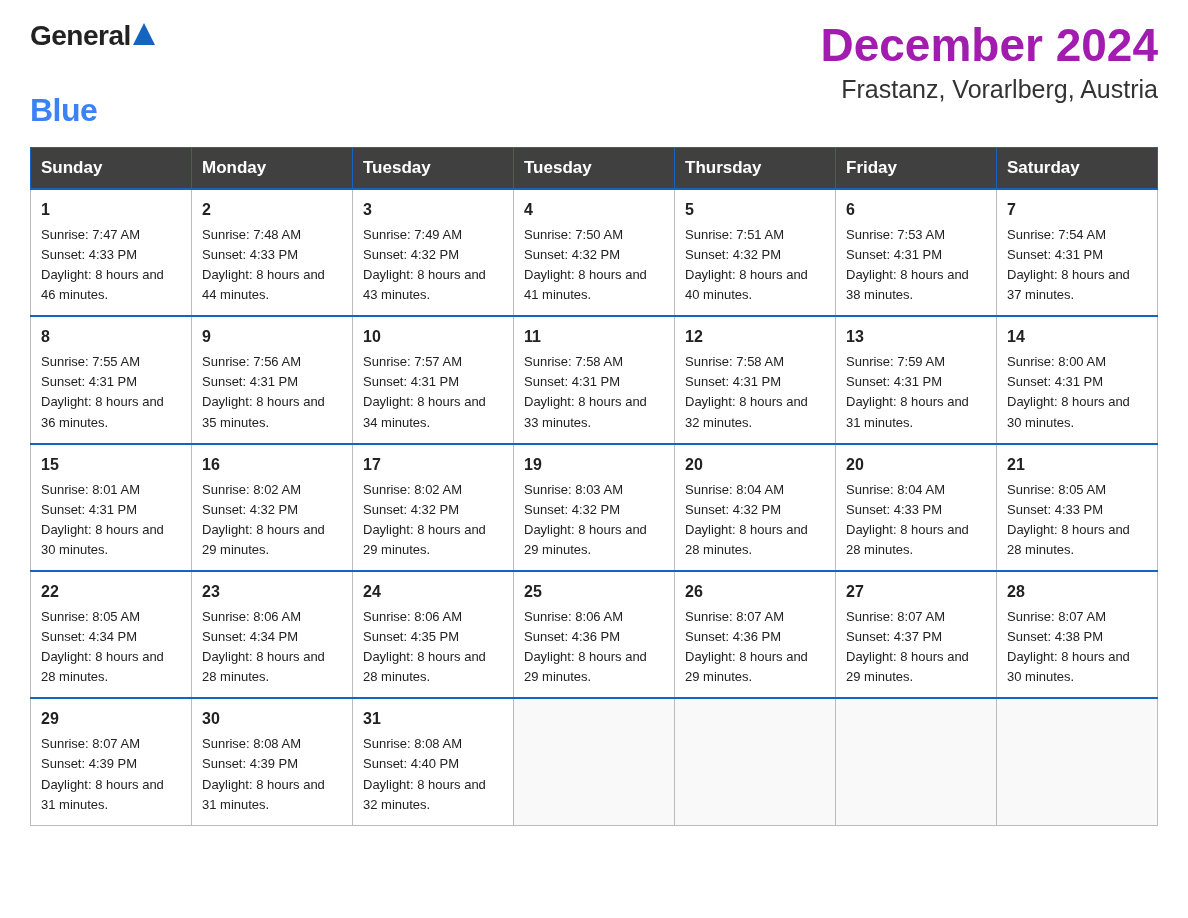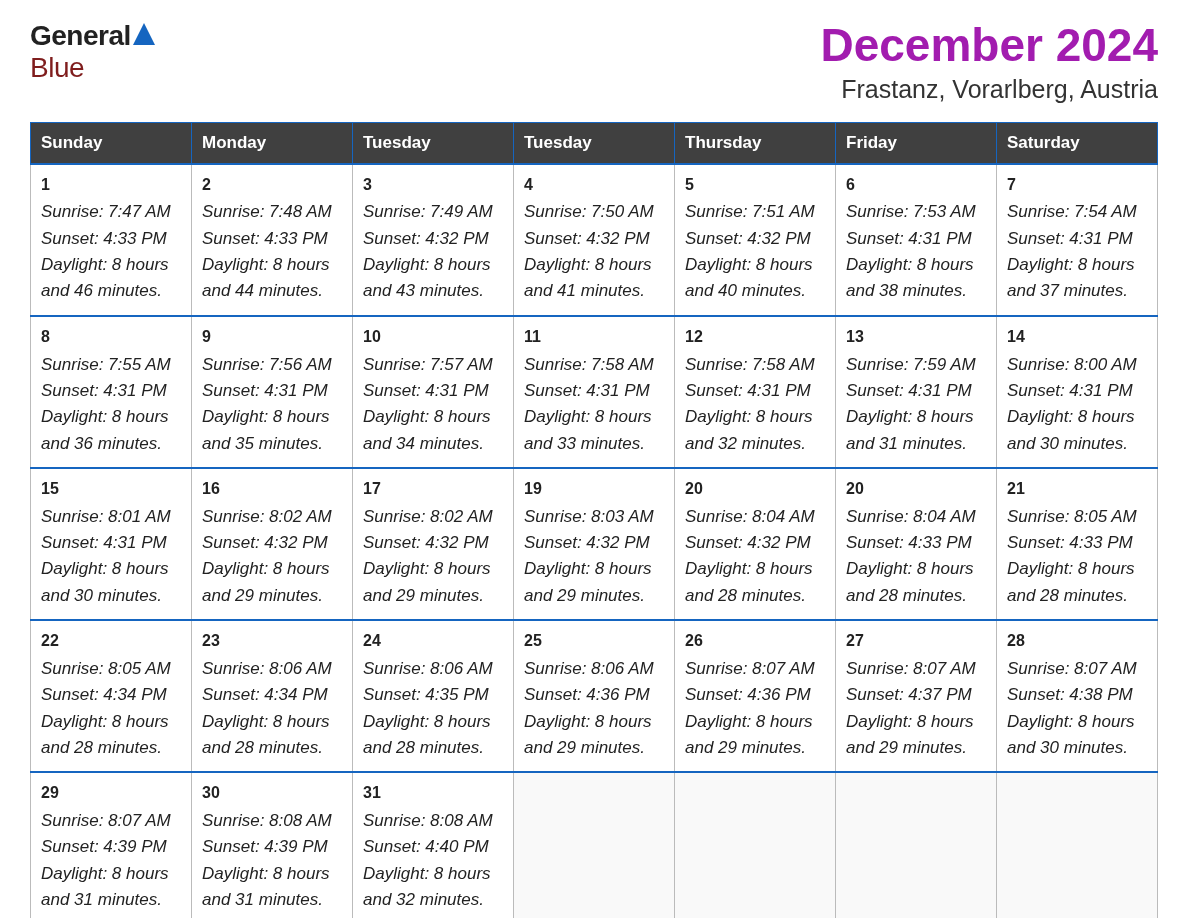--- a/index.html
+++ b/index.html
@@ -14,31 +14,32 @@
     .header-area {
       display: flex;
       justify-content: space-between;
       align-items: flex-start;
       margin-bottom: 18px;
     }
     .logo {
       display: flex;
       flex-direction: column;
       align-items: flex-start;
+      gap: 40px;
     }
     .logo-general {
       font-size: 28px;
       font-weight: bold;
       color: #222;
       letter-spacing: -0.5px;
     }
     .logo-blue {
-      font-size: 28px;
-      font-weight: normal;
-      color: #7f1d1d;
+      font-size: 32px;
+      font-weight: bold;
+      color: #3b82f6;
       letter-spacing: -0.5px;
     }
     .logo-line {
       display: flex;
       align-items: center;
     }
     .title-area {
       text-align: right;
     }
     .month-title {
@@ -77,24 +78,23 @@
       min-height: 90px;
       background: #fff;
     }
     tbody tr td .day-num {
       font-size: 16px;
       font-weight: bold;
       display: block;
       margin-bottom: 2px;
     }
     tbody tr td .day-info {
-      font-size: 17px;
+      font-size: 13px;
       color: #222;
       line-height: 1.55;
-      font-style: italic;
     }
     tbody tr td.empty {
       background: #f9f9f9;
     }
     tbody tr:not(:first-child) td {
       border-top: 2px solid #1565c0;
     }
   </style>
 </head>
 <body>

